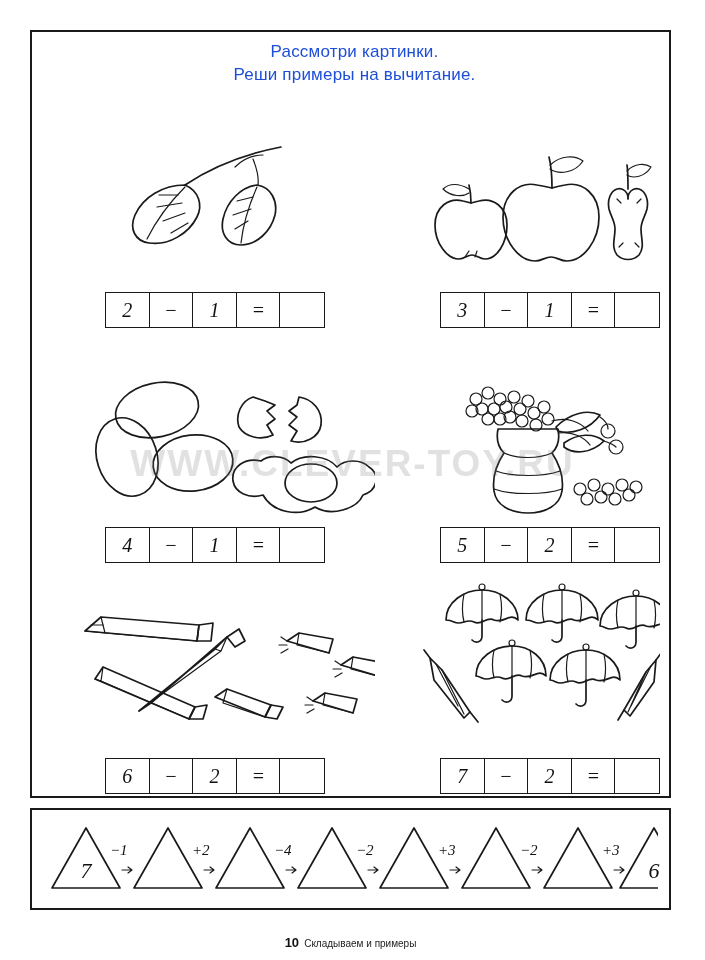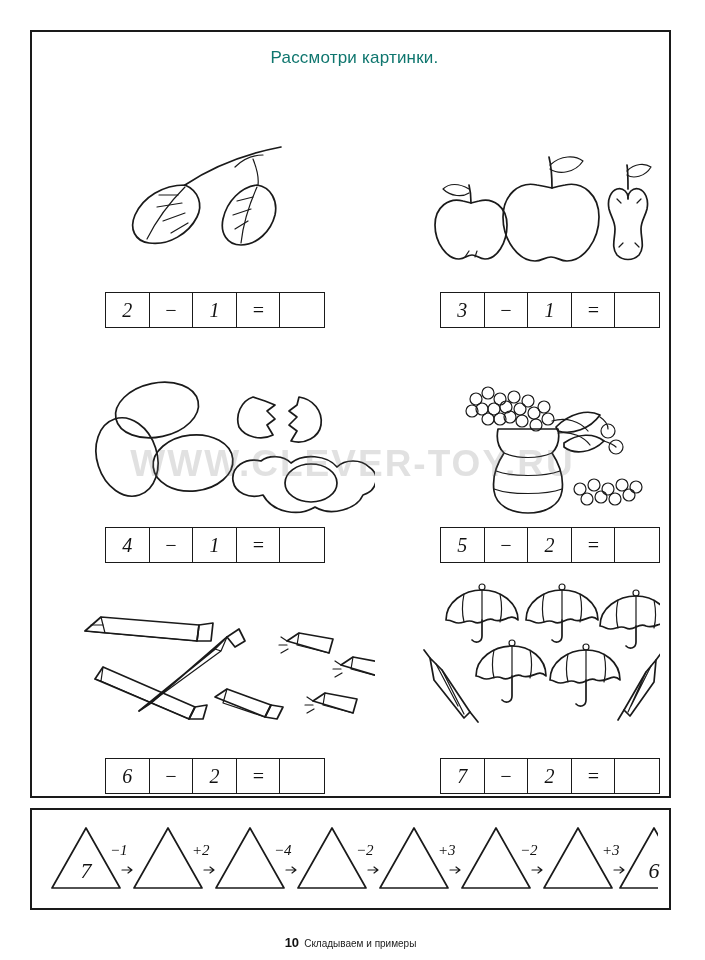--- a/index.html
+++ b/index.html
@@ -18,27 +18,27 @@
   }
   .main-frame{
     position:absolute;
     left:0;top:0;
     width:641px;height:768px;
     border:2px solid #1a1a1a;
     box-sizing:border-box;
   }
   .title{
     position:absolute;
-    left:0;top:16px;
+    left:0;top:10px;
     width:649px;
     text-align:center;
     font-size:17px;
     line-height:23px;
     letter-spacing:.2px;
-    color:#0f766e;
+    color:#1d4ed8;
   }
   .title div{white-space:nowrap;}
 
   
   .cell{position:absolute;}
   .art{position:absolute;}
   .art svg{display:block;}
 
   
   .eq{
@@ -116,20 +116,21 @@
 </style>
 </head>
 <body>
 
 <div class="page">
 
   <div class="main-frame"></div>
 
   <div class="title">
     <div>Рассмотри картинки.</div>
+    <div>Реши примеры на вычитание.</div>
   </div>
 
   <div class="cell art" style="left:55px;top:95px;">
     <svg width="240" height="140" viewBox="0 0 240 140">
       <path class="stroke" d="M100 60 C130 40 165 28 196 22"></path>
       <path class="thin" d="M150 42 C158 34 168 30 178 30"></path>
       <path class="thin" d="M168 34 C172 44 174 52 173 60"></path>
 
       <path class="stroke" d="M100 60 C78 60 58 72 50 90 C44 104 50 116 64 118 C84 121 104 108 112 92 C118 80 114 66 100 60 Z"></path>
       <path class="thin" d="M100 62 C86 76 72 94 62 114"></path>

